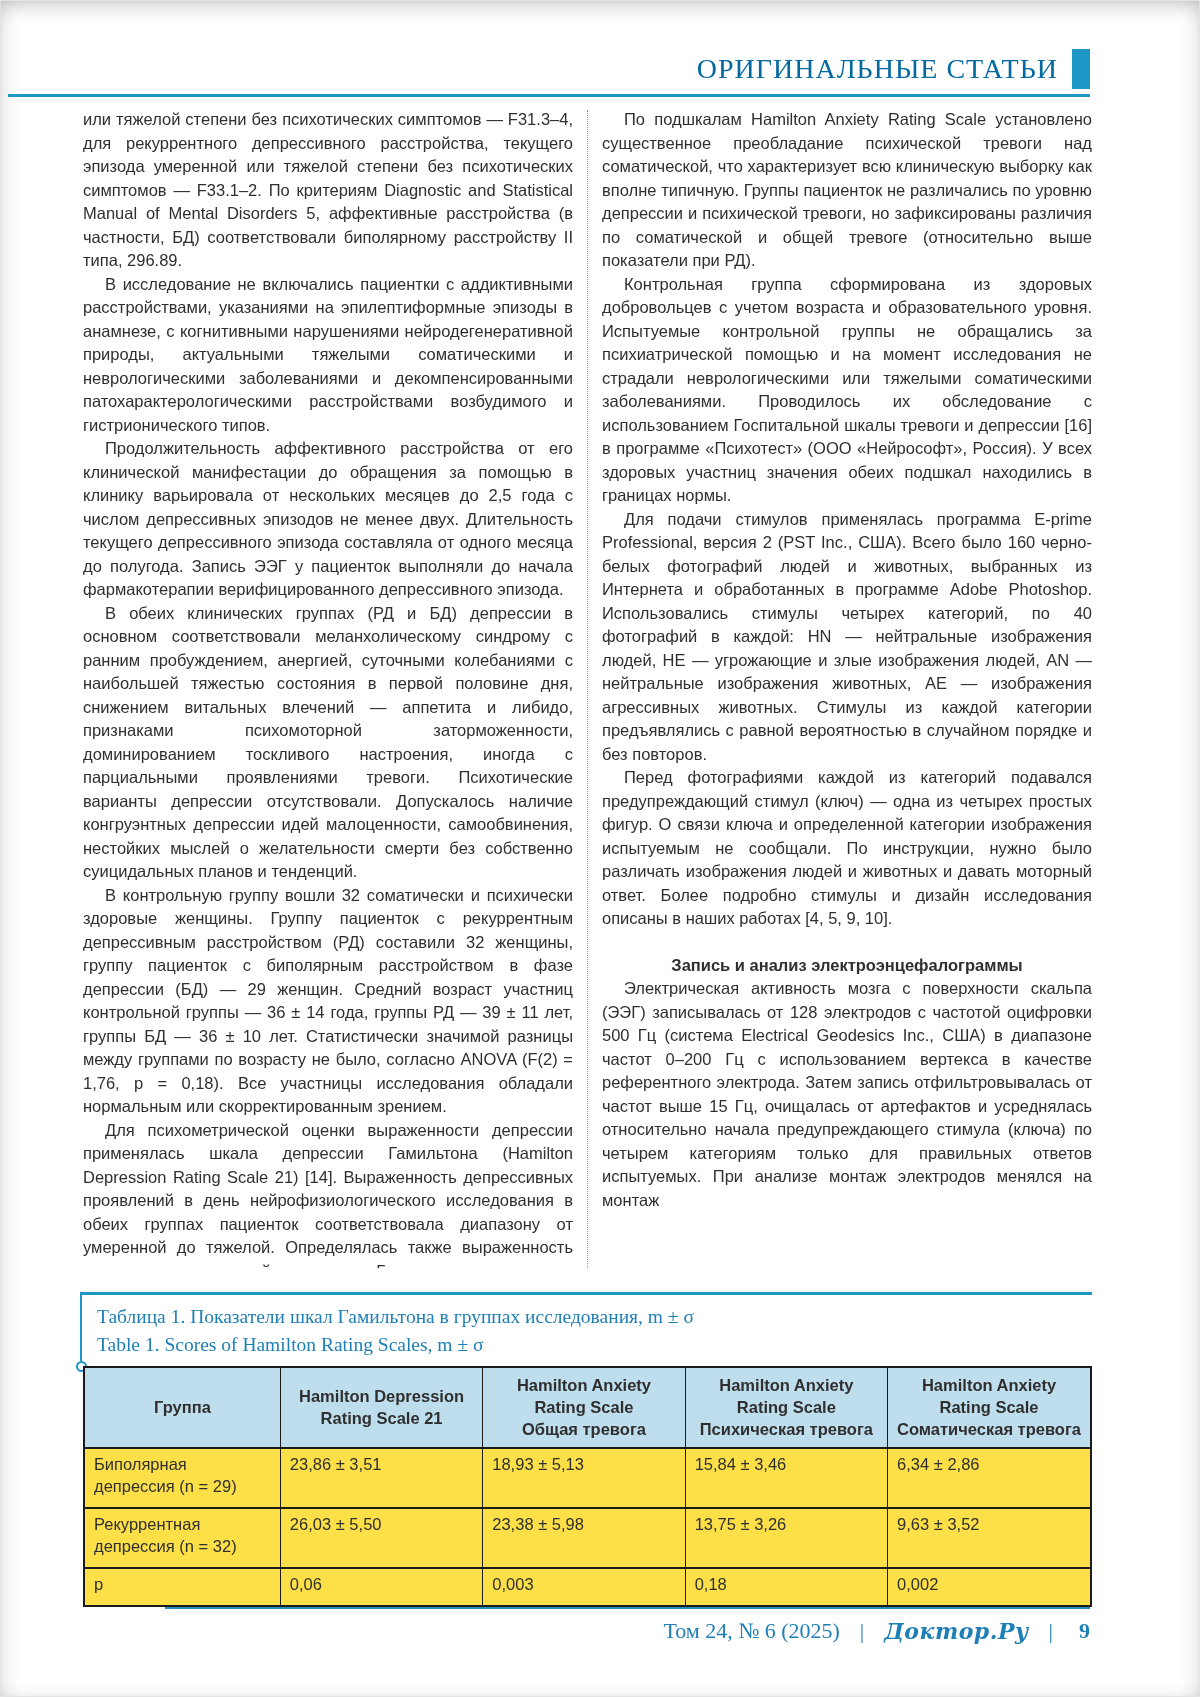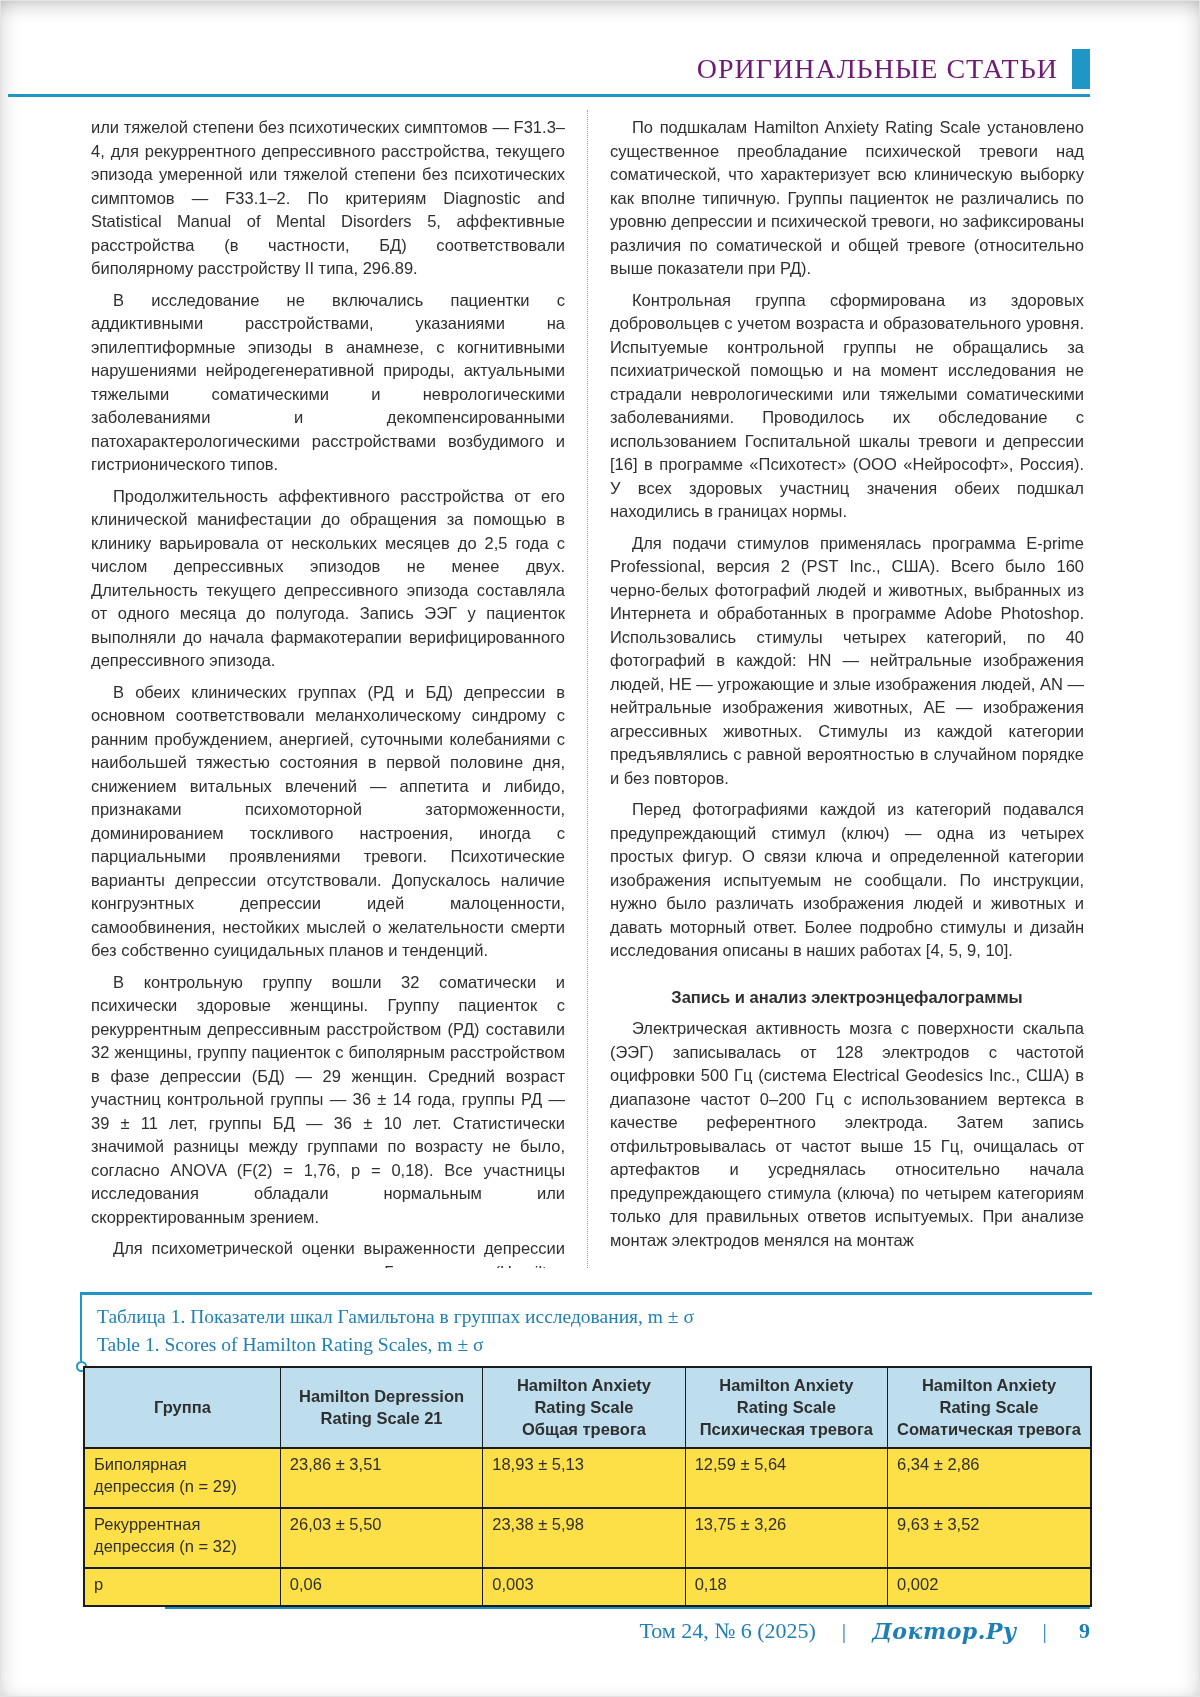--- a/index.html
+++ b/index.html
@@ -18,35 +18,35 @@
       inset 0 -14px 22px -20px rgba(0,0,0,.18);
   }
   
   .page-header{
     position:absolute; top:49px; right:110px;
     display:flex; align-items:center; gap:14px;
   }
   .header-title{
     font-family:"Liberation Serif", serif;
     font-size:28px; letter-spacing:1px;
-    color:#701a75;
+    color:#0369a1;
   }
   .header-block{width:18px;height:40px;background:#1e97c6;}
   .header-rule{
     position:absolute; top:94px; left:8px; right:110px;
     border-top:3px solid #1e97c6;
   }
   
   .columns{
     position:absolute; top:108px; left:83px; right:108px;
     height:1160px; overflow:hidden;
     display:flex;
   }
   .col{flex:1 1 0; font-size:16.5px; line-height:23.5px;}
-  .col p{margin:8px; text-align:justify; text-indent:22px;}
+  .col p{margin:0; text-align:justify; text-indent:22px;}
   .col p.noindent{text-indent:0;}
   .col .col-h{
     font-weight:bold; text-align:center; text-indent:0;
     margin-top:23px;
   }
   .col-divider{
     width:0; border-left:1px dotted #9b9b9b; margin:2px 14px 0 14px;
   }
   
   .table-caption{
@@ -85,21 +85,21 @@
     padding:5px 9px; vertical-align:top; line-height:1.3;
     background:#fde047;
   }
   tr.row-tall{height:60px;}
   tr.row-p{height:38px;}
   
   .page-footer{position:absolute; top:1607px; left:83px; right:110px;}
   .footer-rule{border-top:2.5px solid #1e8ec0; margin-left:82px;}
   .footer-line{
     display:flex; justify-content:flex-end; align-items:center;
-    gap:26px; padding-top:9px;
+    gap:20px; padding-top:9px;
     font-family:"Liberation Serif", serif;
     font-size:22px; color:#1d7fb5;
   }
   .footer-journal{
     font-family:"DejaVu Serif", serif;
     font-style:italic; font-weight:bold; letter-spacing:.5px;
   }
   .footer-page{font-weight:bold; padding-left:6px;}
 </style>
 </head>
@@ -161,21 +161,21 @@
           <th>Hamilton Anxiety
 Rating Scale
 Соматическая тревога</th>
         </tr>
       </thead>
       <tbody>
         <tr class="row-tall">
           <td>Биполярная депрессия (n = 29)</td>
           <td>23,86 ± 3,51</td>
           <td>18,93 ± 5,13</td>
-          <td>12,59 ± 5,64</td>
+          <td>15,84 ± 3,46</td>
           <td>6,34 ± 2,86</td>
         </tr>
         <tr class="row-tall">
           <td>Рекуррентная депрессия (n = 32)</td>
           <td>26,03 ± 5,50</td>
           <td>23,38 ± 5,98</td>
           <td>13,75 ± 3,26</td>
           <td>9,63 ± 3,52</td>
         </tr>
         <tr class="row-p">

